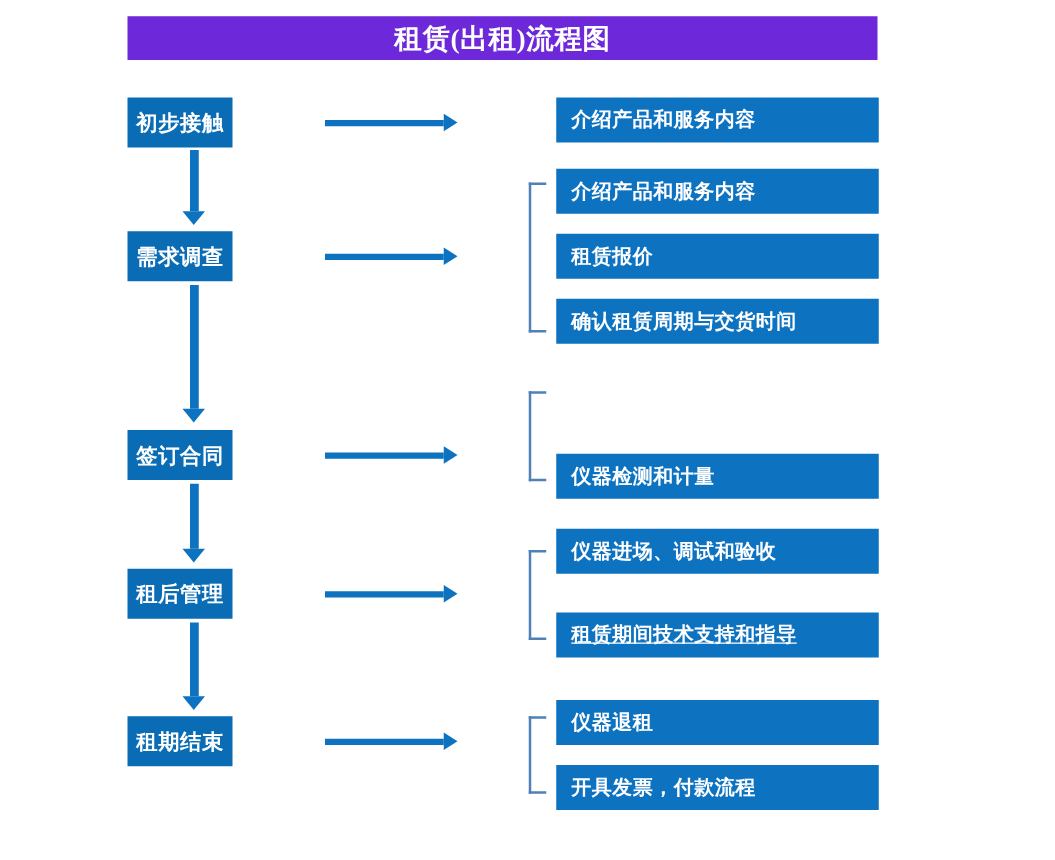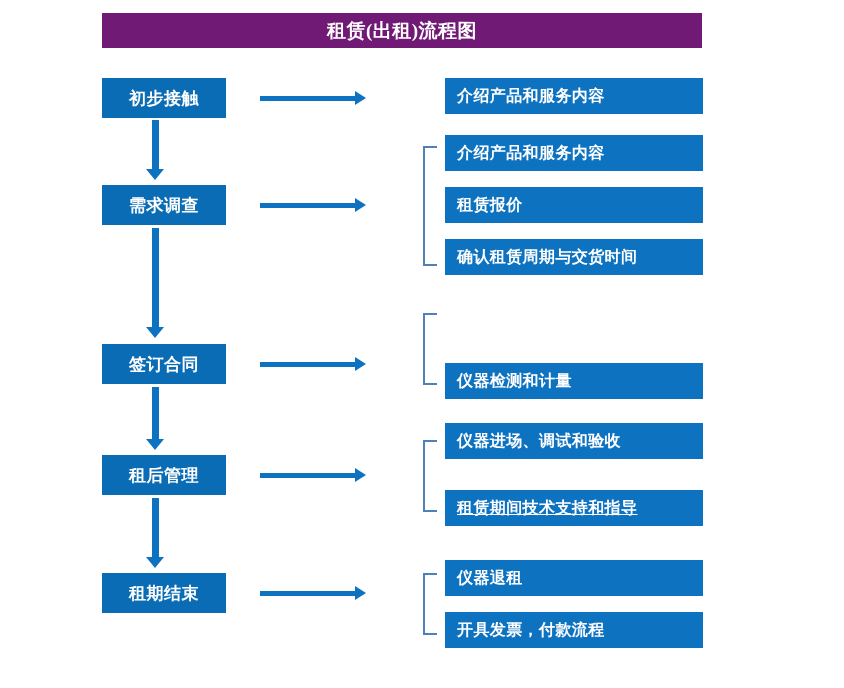--- a/index.html
+++ b/index.html
@@ -20,36 +20,36 @@
     height: 688px;
   }
 
   
   .title-bar {
     position: absolute;
     left: 102px;
     top: 13px;
     width: 600px;
     height: 35px;
-    background: #701a75;
+    background: #6d28d9;
     color: #ffffff;
-    font-size: 19px;
+    font-size: 22px;
     font-weight: bold;
     letter-spacing: 0.5px;
     display: flex;
     align-items: center;
     justify-content: center;
     box-sizing: border-box;
   }
 
   
   .stage-box {
     position: absolute;
     left: 102px;
-    width: 124px;
+    width: 84px;
     height: 40px;
     background: #0a6cb5;
     color: #ffffff;
     font-size: 17px;
     font-weight: bold;
     display: flex;
     align-items: center;
     justify-content: center;
     box-sizing: border-box;
     letter-spacing: 0.5px;

